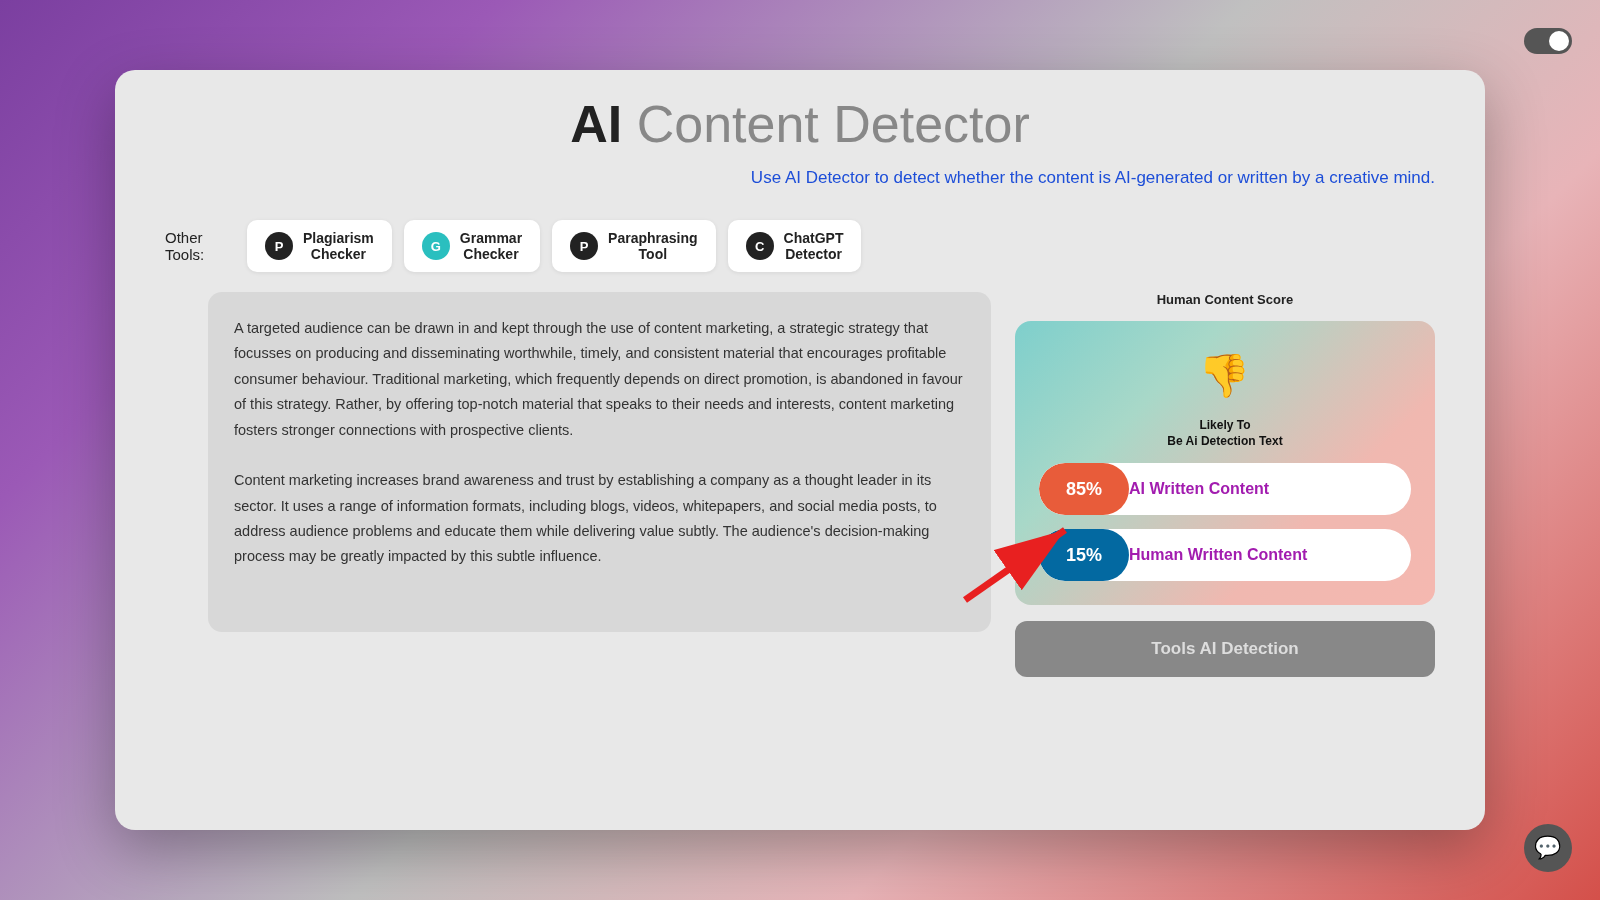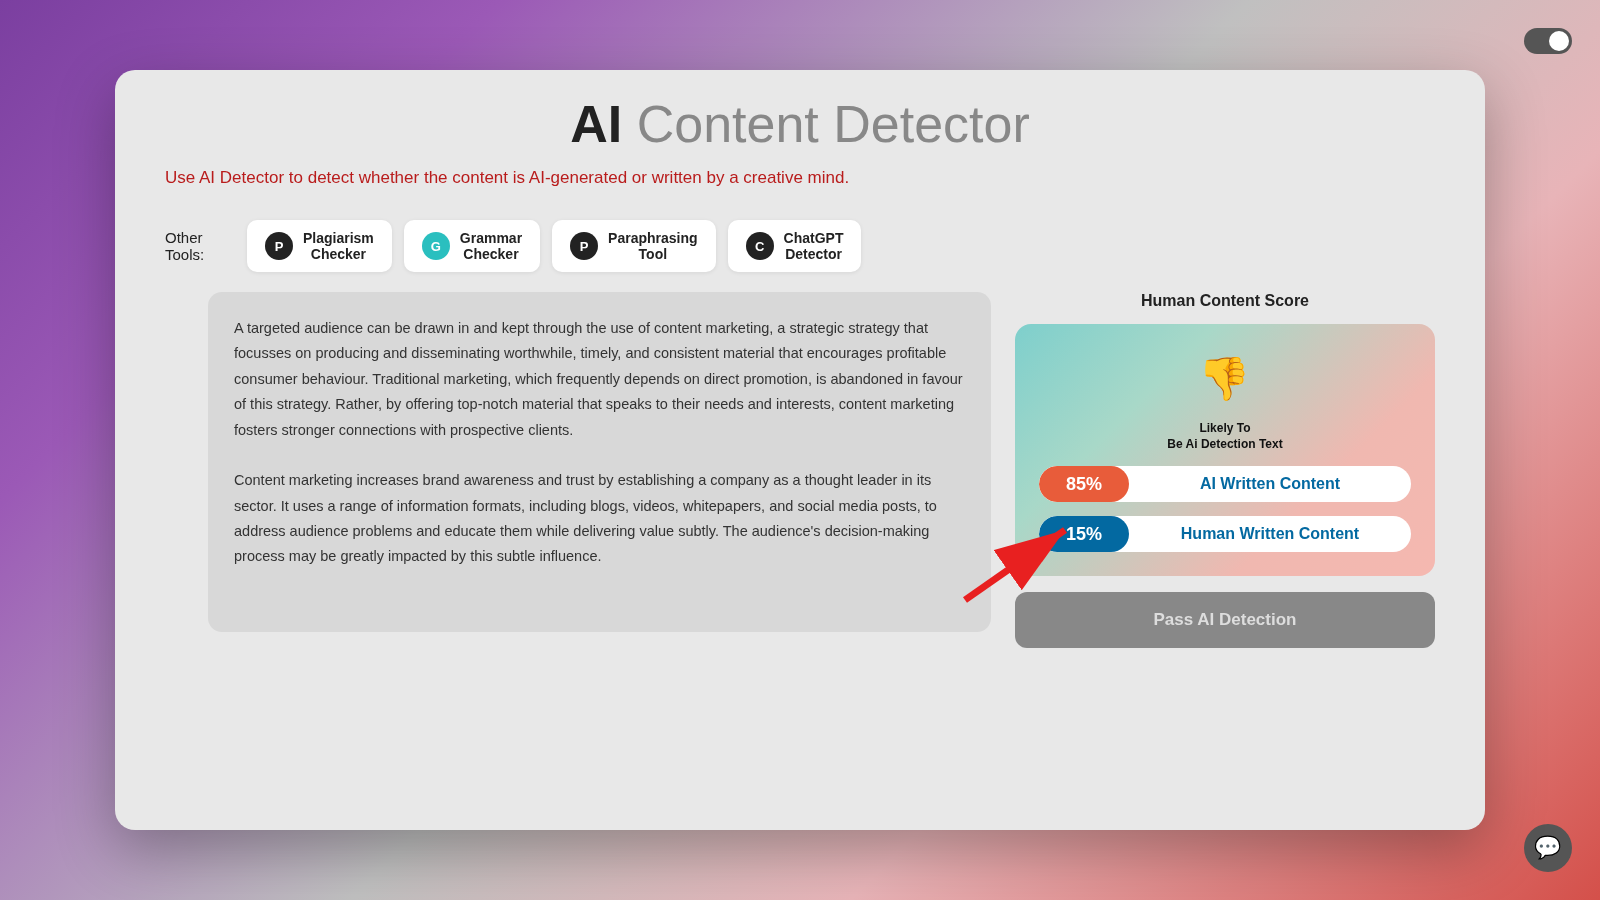--- a/index.html
+++ b/index.html
@@ -71,23 +71,23 @@
     }
     .page-title span.ai {
       color: #222;
     }
     .page-title span.rest {
       color: #888;
       font-weight: 400;
     }
 
     .page-subtitle {
-      text-align: left;
+      text-align: right;
       font-size: 17px;
-      color: #b91c1c;
+      color: #1d4ed8;
       margin-bottom: 32px;
     }
 
     .tools-row {
       display: flex;
       align-items: center;
       gap: 12px;
       margin-bottom: 20px;
     }
 
@@ -148,21 +148,21 @@
 
     .right-panel {
       width: 420px;
       display: flex;
       flex-direction: column;
       gap: 0;
     }
 
     .human-score-label {
       text-align: center;
-      font-size: 16px;
+      font-size: 13px;
       font-weight: 700;
       color: #222;
       margin-bottom: 14px;
     }
 
     .score-card {
       background: linear-gradient(135deg, #7ecfcc 0%, #a8d8c8 30%, #f0b8b0 70%, #f5b8b0 100%);
       border-radius: 16px;
       padding: 30px 24px 24px;
       display: flex;
@@ -185,44 +185,44 @@
       line-height: 1.3;
     }
 
     .score-row {
       background: #fff;
       border-radius: 40px;
       display: flex;
       align-items: center;
       width: 100%;
       overflow: hidden;
-      height: 36px;
+      height: 52px;
     }
 
     .score-pct {
       padding: 0 20px;
       height: 100%;
       display: flex;
       align-items: center;
       justify-content: center;
       font-size: 18px;
       font-weight: 700;
       color: #fff;
       border-radius: 40px;
       min-width: 90px;
     }
     .score-pct.ai-pct { background: #e85c3a; }
     .score-pct.human-pct { background: #0369a1; }
 
     .score-text {
       flex: 1;
-      text-align: center;
+      text-align: left;
       font-size: 16px;
       font-weight: 600;
-      color: #0369a1;
+      color: #a21caf;
     }
 
     .pass-btn {
       background: #888;
       color: #ddd;
       border: none;
       border-radius: 12px;
       width: 100%;
       padding: 18px;
       font-size: 17px;
@@ -306,21 +306,21 @@
           <div class="score-text">AI Written Content</div>
         </div>
 
         <div class="score-row">
           <div class="score-pct human-pct">15%</div>
           <div class="score-text">Human Written Content</div>
         </div>
 
       </div>
 
-      <button class="pass-btn">Pass AI Detection</button>
+      <button class="pass-btn">Tools AI Detection</button>
 
     </div>
   </div>
 
   <svg class="arrow-overlay" style="left: 820px; top: 440px; width: 160px; height: 100px;" viewBox="0 0 160 100">
     <defs>
       <marker id="arrowhead" markerWidth="10" markerHeight="7" refX="10" refY="3.5" orient="auto">
         <polygon points="0 0, 10 3.5, 0 7" fill="#e82020"></polygon>
       </marker>
     </defs>

